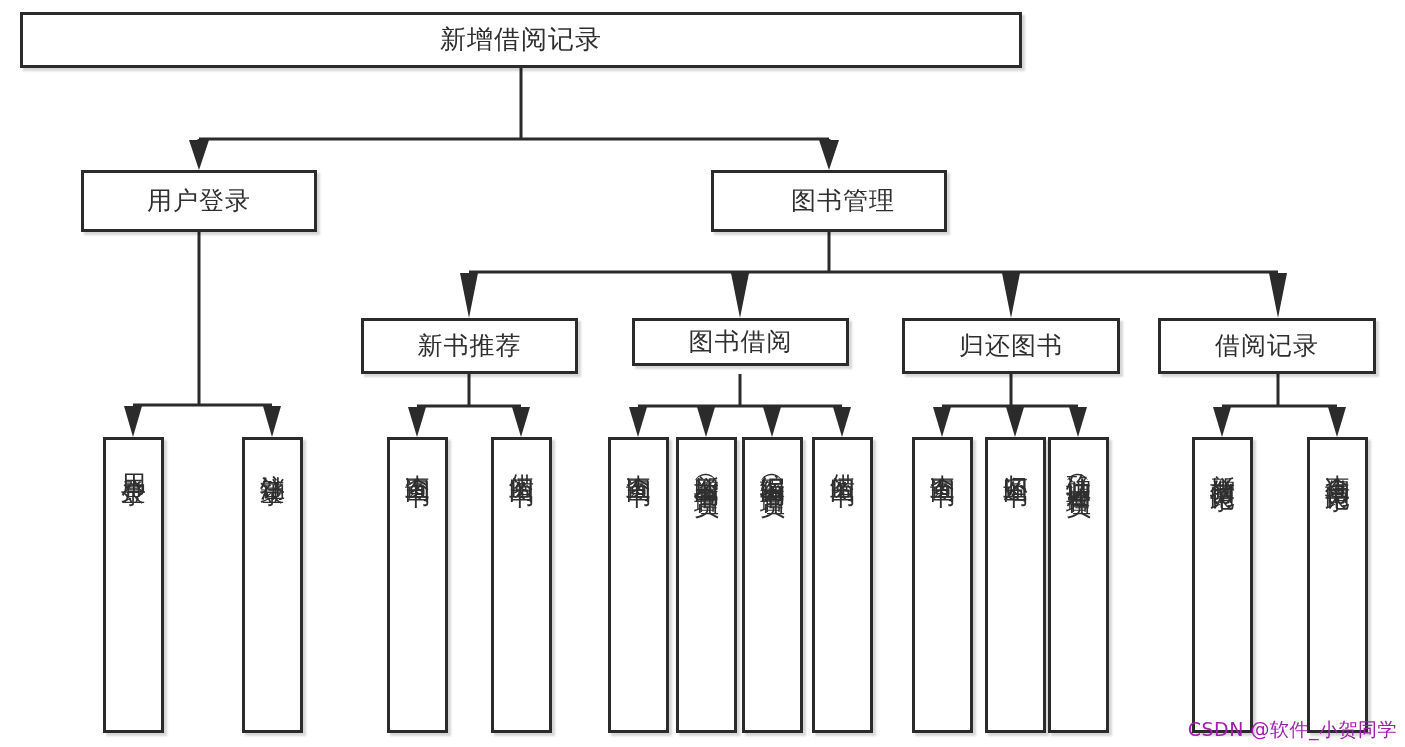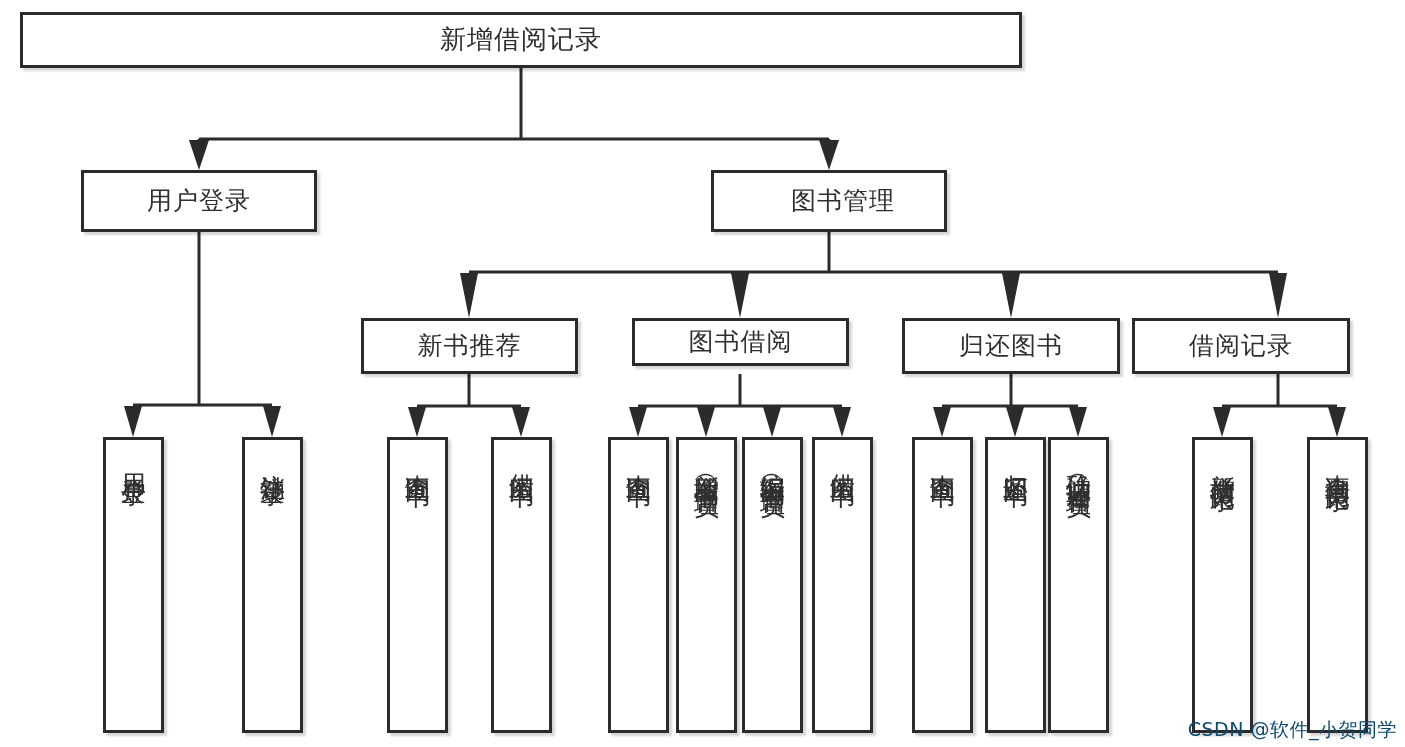--- a/index.html
+++ b/index.html
@@ -75,21 +75,21 @@
     line-height: 1;
     letter-spacing: 3px;
     white-space: nowrap;
   }
   
   #watermark {
     position: absolute;
     right: 8px;
     bottom: 4px;
     font-size: 19px;
-    color: #0c4a6e;
+    color: #a21caf;
     letter-spacing: 0.5px;
     white-space: nowrap;
     font-family: "DejaVu Sans", "Liberation Sans", sans-serif;
   }
 </style>
 </head>
 <body>
 
 <div id="diagram-root">
 
@@ -159,21 +159,21 @@
   </div>
 
   <div class="node horizontal" style="left:632px; top:318px; width:217px; height:48px;">
     <span class="node-label">图书借阅</span>
   </div>
 
   <div class="node horizontal" style="left:902px; top:318px; width:218px; height:56px;">
     <span class="node-label">归还图书</span>
   </div>
 
-  <div class="node horizontal" style="left:1132px; top:318px; width:218px; height:56px;">
+  <div class="node horizontal" style="left:1158px; top:318px; width:218px; height:56px;">
     <span class="node-label">借阅记录</span>
   </div>
 
   <div class="node vertical" style="left:103px; top:437px; width:61px; height:296px;">
     <span class="node-label">用户登录</span>
   </div>
   <div class="node vertical" style="left:242px; top:437px; width:61px; height:296px;">
     <span class="node-label">注销登录</span>
   </div>
 

